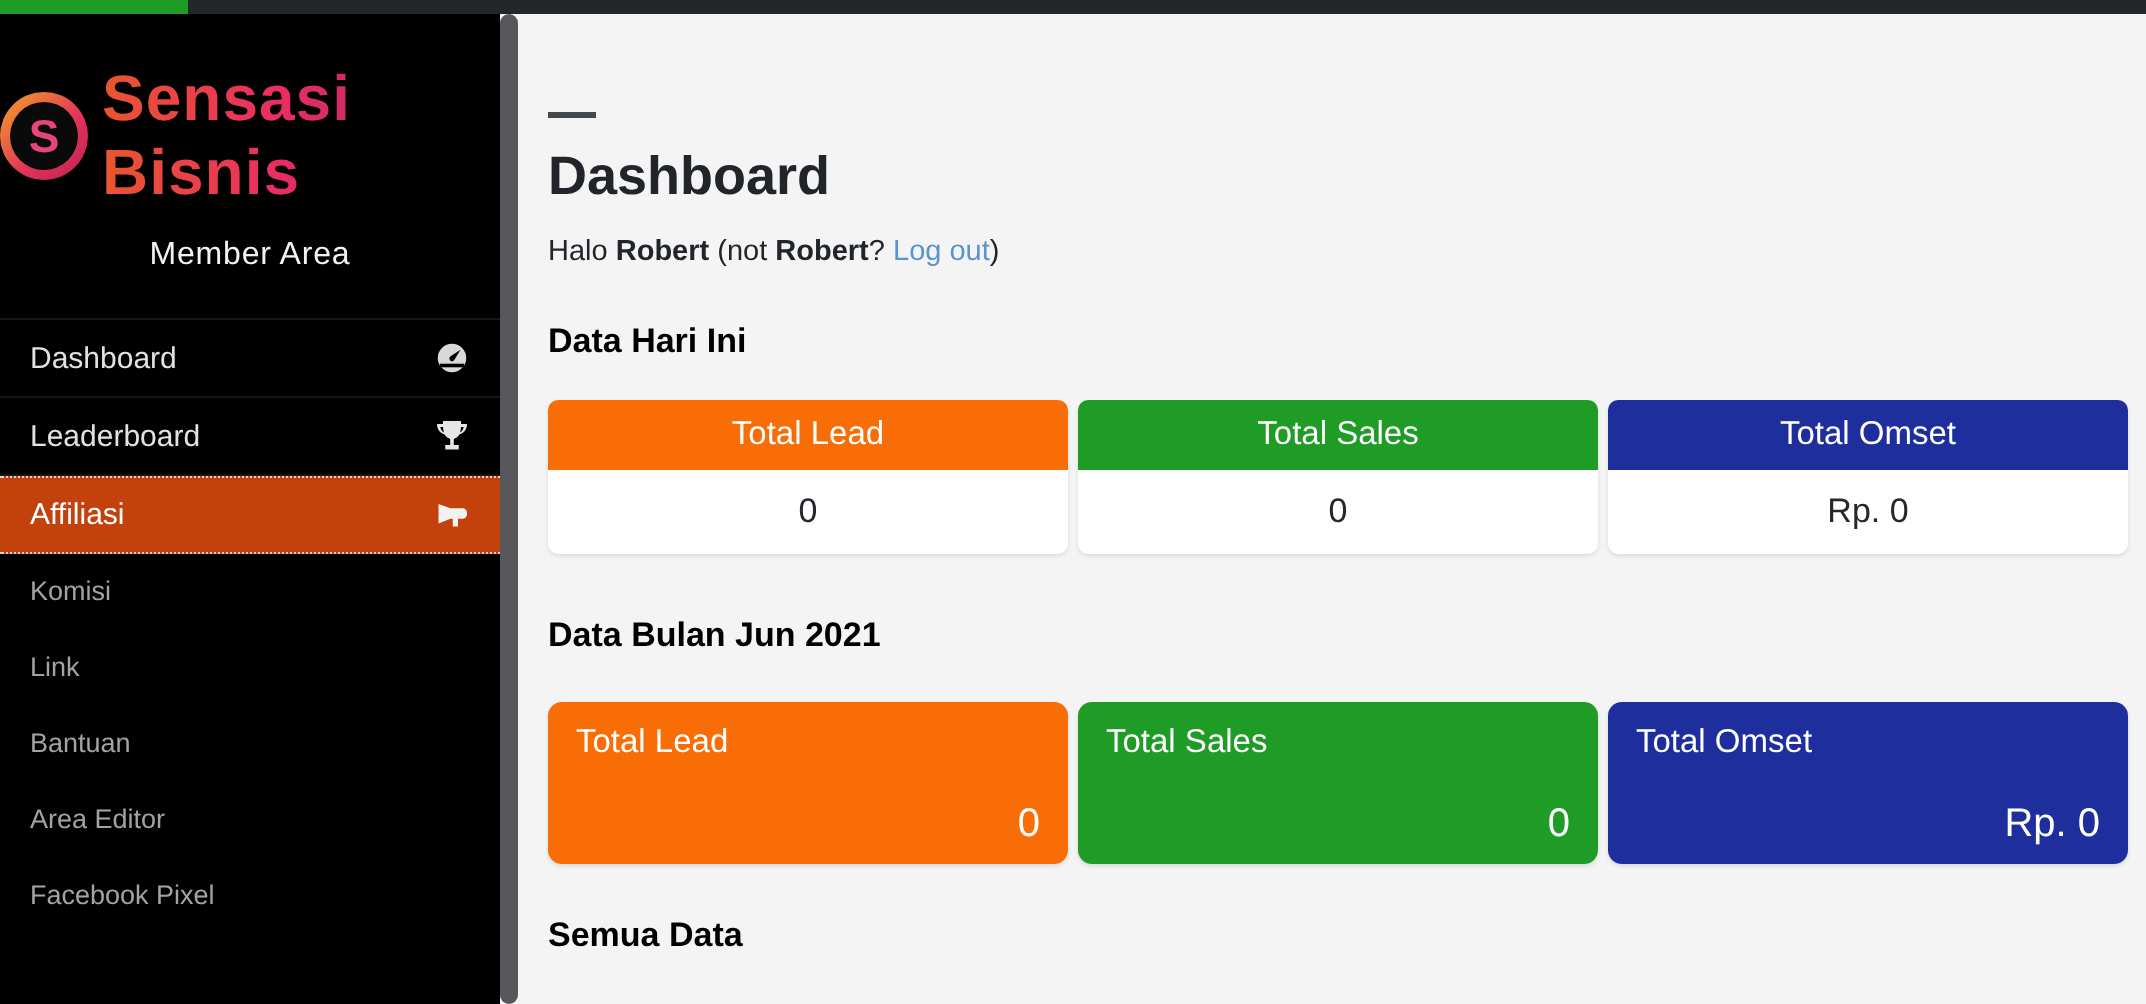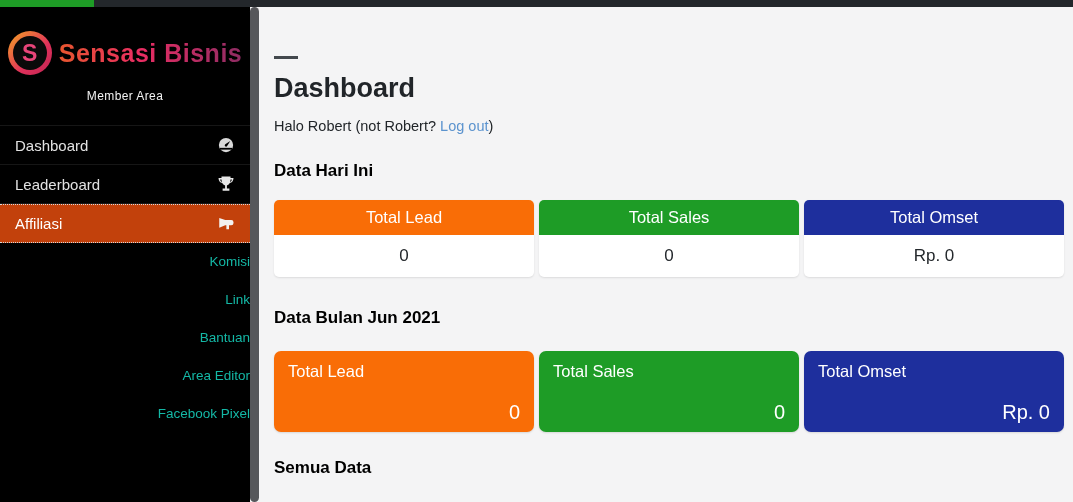--- a/index.html
+++ b/index.html
@@ -34,27 +34,27 @@
     flex: 0 0 44px;
   }
   .logo-mark-inner {
     width: 34px; height: 34px; border-radius: 50%; background: #0a0a0a;
     display: flex; align-items: center; justify-content: center;
     font-weight: bold; font-size: 23px;
     background-clip: padding-box;
     color: #e8457a;
   }
   .brand-text {
-    font-size: 25px; font-weight: bold; letter-spacing: .5px;
+    font-size: 32px; font-weight: bold; letter-spacing: .5px;
     background: linear-gradient(90deg, #e8562f 0%, #e92d63 45%, #8e2c63 100%);
     -webkit-background-clip: text; background-clip: text;
     -webkit-text-fill-color: transparent; color: #e0315b;
   }
   .member-area {
-    text-align: center; margin-top: 14px; font-size: 12px; color: #f2f2f2;
+    text-align: center; margin-top: 14px; font-size: 16px; color: #f2f2f2;
     letter-spacing: .4px;
   }
 
   .nav { margin-top: 22px; border-top: 1px solid #161616; }
   .nav-item {
     display: flex; align-items: center; justify-content: space-between;
     padding: 10px 15px; height: 39px; cursor: pointer;
     border-bottom: 1px solid #161616;
     font-size: 15px; color: #e2e2e2;
   }
@@ -63,39 +63,39 @@
     border-top: 1px dotted #d8d8d8;
     border-bottom: 1px dotted #d8d8d8;
     color: #fff;
   }
   .nav-item .nicon { width: 18px; height: 18px; display: inline-flex; }
   .nav-item .nicon svg { width: 18px; height: 18px; }
 
   .subnav { list-style: none; }
   .subnav li {
     height: 38px; line-height: 38px; padding-left: 15px;
-    font-size: 13.5px; color: #14b8a6; cursor: pointer; text-align: right;
+    font-size: 13.5px; color: #a3a3a3; cursor: pointer;
   }
 
   
   .scroll-strip { width: 10px; flex: 0 0 10px; background: #f4f4f5; position: relative; }
   .scroll-thumb {
     position: absolute; top: 0; left: 0; width: 9px; height: 495px;
     background: #56575b; border-radius: 5px;
   }
 
   
   .main {
     flex: 1 1 auto; background: #f4f4f5; height: 495px;
     padding: 49px 9px 0 14px; overflow: hidden;
   }
   .dash-divider { width: 24px; height: 3px; background: #43484d; margin-bottom: 13px; }
   .page-title { font-size: 27px; line-height: 33px; font-weight: bold; color: #212529; }
   .greeting { margin-top: 13px; font-size: 14.5px; color: #212529; line-height: 17px; }
-  .greeting strong { font-weight: normal; }
+  .greeting strong { font-weight: bold; }
   .greeting a { color: #5b93ce; text-decoration: none; cursor: pointer; }
 
   .section-heading {
     font-size: 17px; font-weight: bold; color: #000000; line-height: 20px;
   }
   .heading-today { margin-top: 26px; }
   .heading-month { margin-top: 31px; }
   .heading-all   { margin-top: 26px; }
 
   .cards-row {

